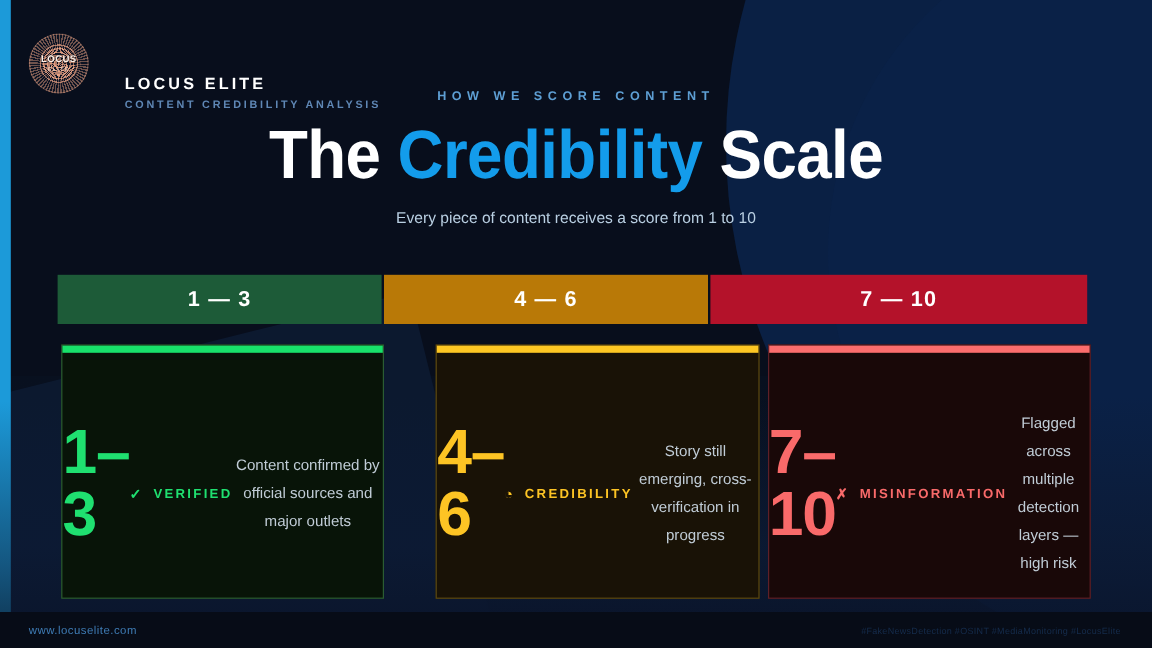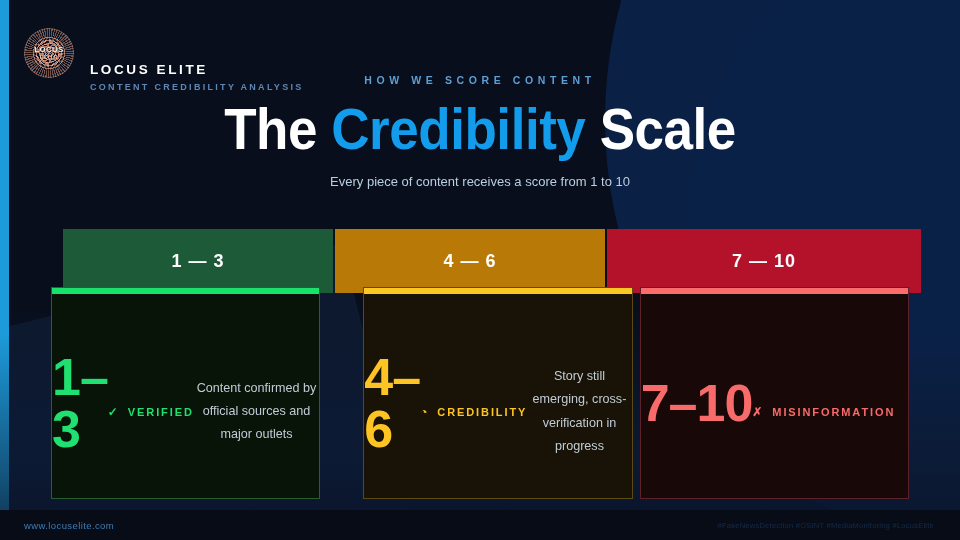--- a/index.html
+++ b/index.html
@@ -50,21 +50,21 @@
   .accent-rail {
     position:absolute;
     left:0; top:0; width:9px; height:540px;
     background:linear-gradient(180deg,#1c9ad9 0%,#1c9ad9 62%,#14547d 88%,#0e2f49 100%);
     z-index:6;
   }
 
   
   .header {
     position:absolute; left:24px; top:14px;
-    display:flex; align-items:center; gap:16px;
+    display:flex; align-items:center; gap:30px;
     z-index:5;
   }
   .logo-mark {
     width:50px; height:50px; border-radius:50%;
     position:relative; flex:0 0 auto;
     background:
       radial-gradient(circle at 50% 50%, rgba(12,18,32,.0) 0 38%, rgba(12,18,32,.55) 39% 100%),
       repeating-conic-gradient(from 0deg at 50% 50%, #e8a183 0deg 3deg, #0d1425 3deg 6deg),
       radial-gradient(circle at 50% 50%, #d9896a 0 70%, #b96a4c 100%);
     box-shadow:0 0 0 1px rgba(232,161,131,.45) inset;
@@ -110,22 +110,22 @@
     transform:scaleX(.93); transform-origin:center;
   }
   .title .hl { color:#139ceb; }
   .subtitle {
     margin-top:14px;
     font-size:13px; color:#b9cfe2; font-weight:400;
   }
 
   
   .seg-bar {
-    position:absolute; left:63px; top:229px;
-    width:858px; height:64px;
+    position:absolute; left:48px; top:229px;
+    width:858px; height:41px;
     display:flex; gap:2px; z-index:5;
   }
   .seg {
     display:flex; align-items:center; justify-content:center;
     font-size:18px; font-weight:700; color:#ffffff; letter-spacing:1px;
   }
   .seg.low  { flex:0 0 270px; background:#1d5b38; }
   .seg.mid  { flex:0 0 270px; background:#b97907; }
   .seg.high { flex:1 1 auto;  background:#b4122a; }
 
@@ -251,20 +251,21 @@
       <div class="card-desc">Story still emerging, cross-verification in progress</div>
     </div>
 
     <div class="card c-high">
       <div class="topbar"></div>
       <div class="card-num">7–10</div>
       <div class="card-label">
         <span class="gl">✗</span>
         <span>MISINFORMATION</span>
       </div>
+      <div class="card-desc">Flagged across multiple detection layers — high risk</div>
     </div>
 
   </div>
 
   <div class="footer">
     <span class="footer-url">www.locuselite.com</span>
     <span class="footer-tags">#FakeNewsDetection  #OSINT  #MediaMonitoring  #LocusElite</span>
   </div>
 
 </div>

